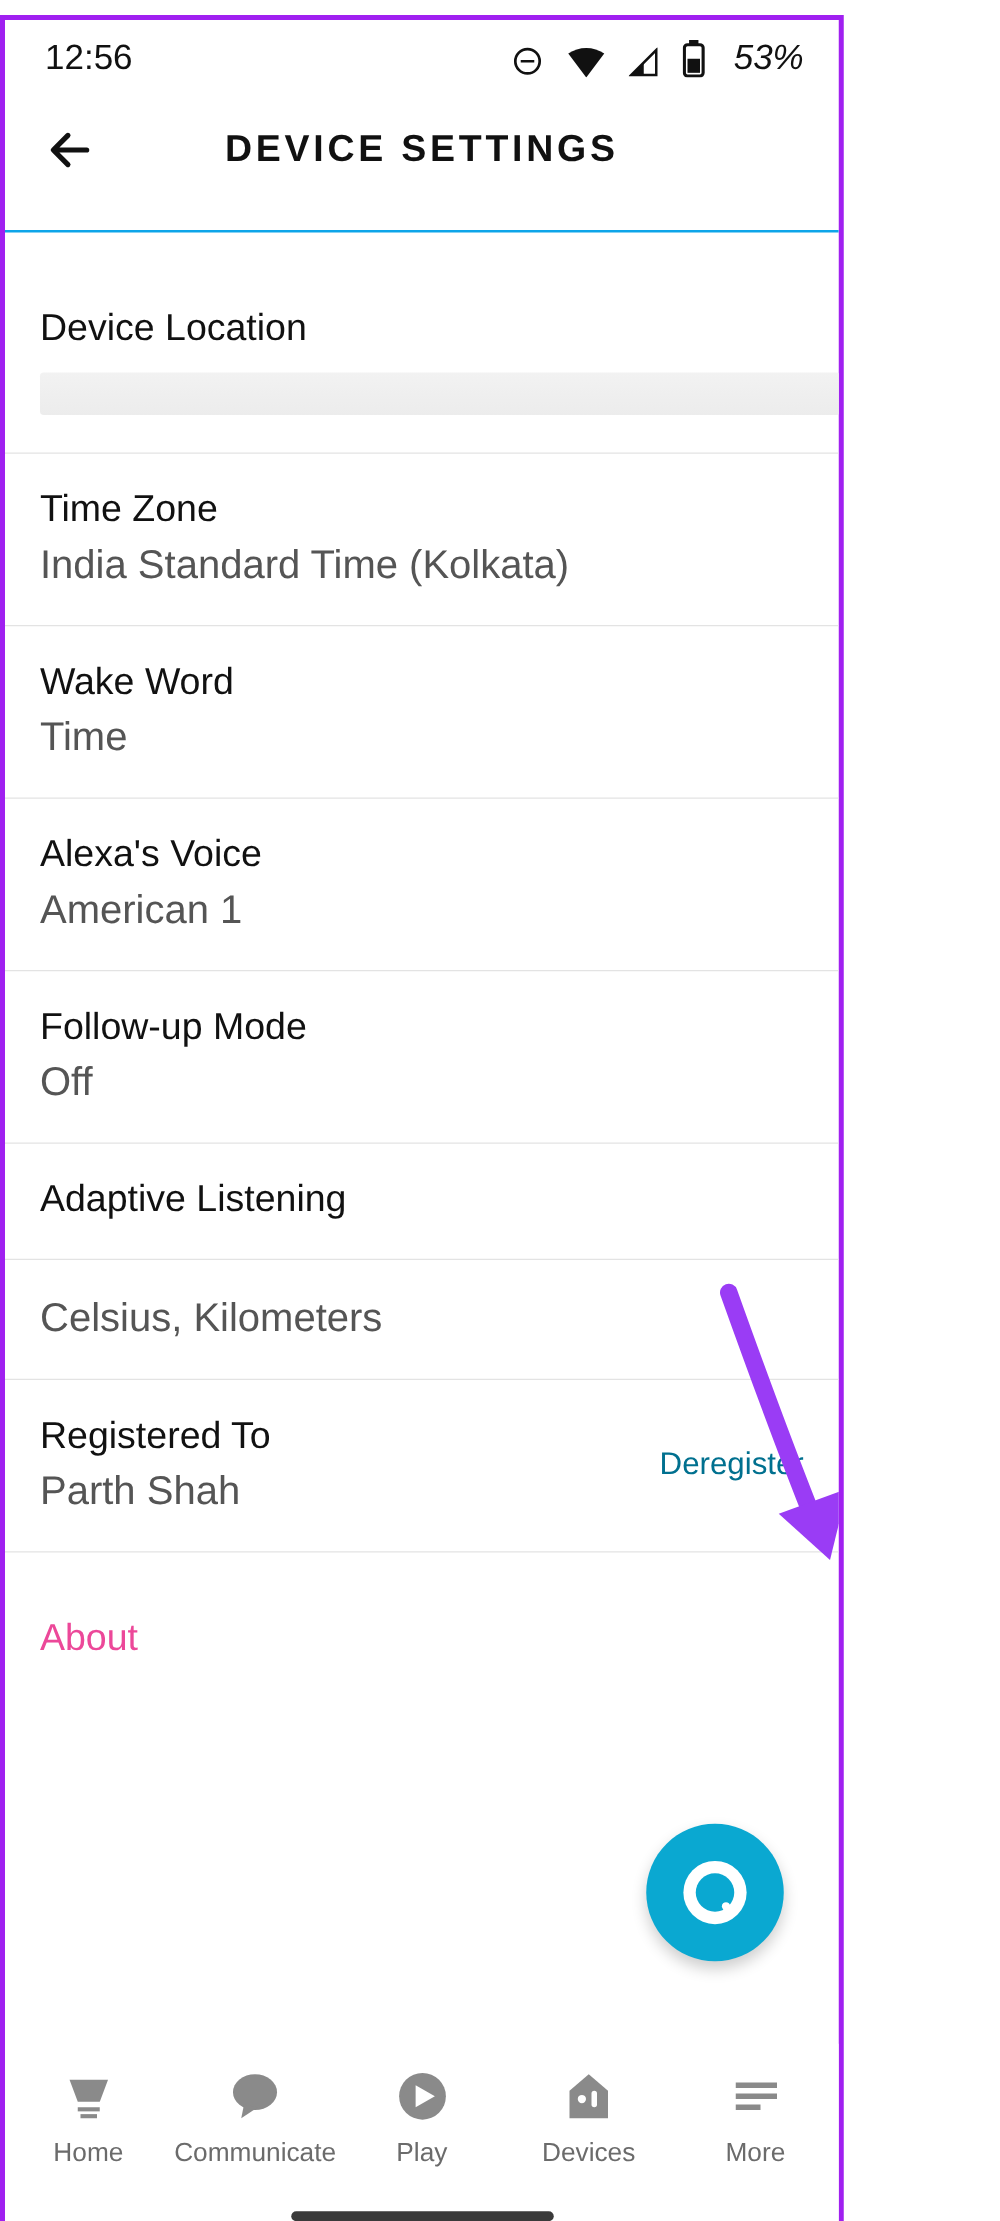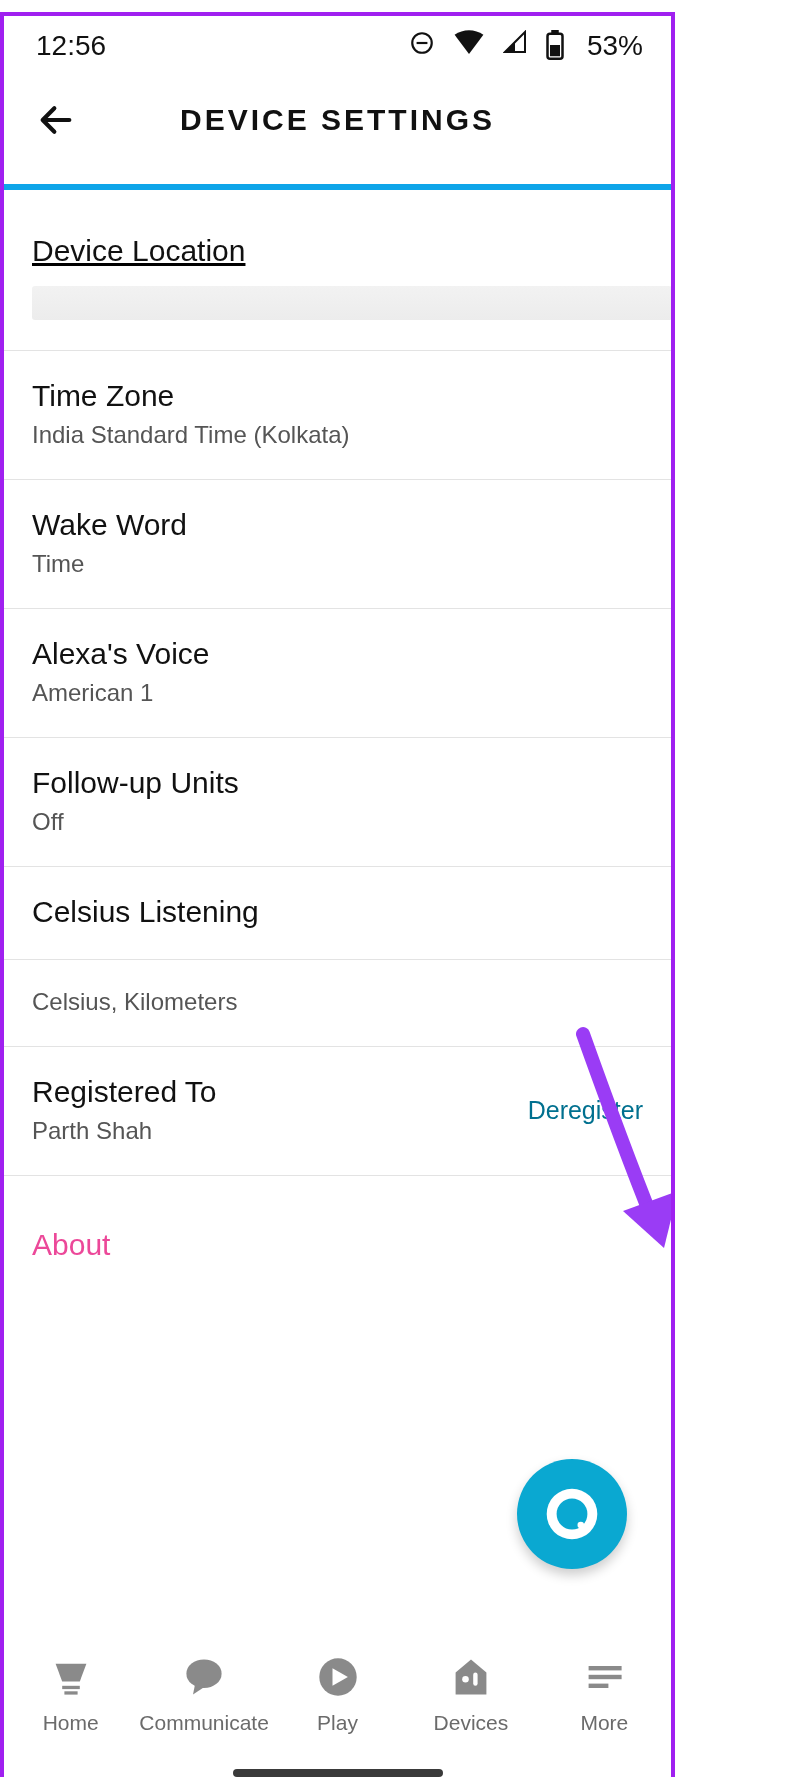--- a/index.html
+++ b/index.html
@@ -1,33 +1,33 @@
 <!DOCTYPE html>
 <html><head>
 <meta charset="utf-8">
 <style>
   * { box-sizing: border-box; margin: 0; padding: 0; }
   html, body { width: 800px; height: 1777px; font-family: -apple-system, "Helvetica Neue", Arial, sans-serif; background:#fff; }
   .frame { width:675px; height:1777px; border:4px solid #a020f0; background:#fff; position:relative; overflow:hidden;margin-top:12px; }
   
   .statusbar { display:flex; justify-content:space-between; align-items:center; padding:14px 28px 4px 32px; font-size:28px; color:#111; }
-  .status-right { display:flex; align-items:flex-start; gap:19px; }
+  .status-right { display:flex; align-items:flex-end; gap:19px;font-style:italic; }
   .status-right svg { display:block; }
   .batt-pct { font-size:28px; margin-left:4px; }
   
   .header { display:flex; align-items:center; padding:30px 28px 40px 28px; }
   .back { width:48px; height:48px; display:flex; align-items:center; justify-content:center; }
   .title { flex:1; text-align:center; font-size:30px; font-weight:700; letter-spacing:3px; color:#111; margin-left:-48px; }
   
   .list { }
   .row { border-top:1px solid #e3e3e3; padding:28px 28px 30px 28px; display:flex; align-items:center; justify-content:space-between; }
-  .row.first { border-top:6px solid #0ea5e9; padding-top:44px;text-decoration:underline; }
+  .row.first { border-top:2px solid #0ea5e9; padding-top:60px; }
   .row .left { display:flex; flex-direction:column; gap:8px; }
   .row .label { font-size:30px; color:#111; font-weight:400; }
-  .row .value { font-size:24px; color:#555; font-weight:400; }
+  .row .value { font-size:32px; color:#555; font-weight:400; }
   .redacted { margin-top:10px; width:640px; height:34px; background:linear-gradient(#f2f2f2,#ececec); border-radius:3px; }
   .deregister { font-size:25px; color:#00708f; font-weight:400; }
   .about-row { padding:52px 28px 40px 28px; font-size:30px; color:#ec4899; border-top:1px solid #e3e3e3; }
   
   .fab { position:absolute; right:44px; bottom:216px; width:110px; height:110px; border-radius:55px; background:#0aa8d1; box-shadow:0 6px 12px rgba(0,0,0,0.2); display:flex; align-items:center; justify-content:center; }
   
   .nav { position:absolute; bottom:0; left:0; right:0; height:150px; display:flex; justify-content:space-around; align-items:flex-start; padding-top:18px; background:#fff; }
   .nav-item { display:flex; flex-direction:column; align-items:center; gap:10px; width:150px; }
   .nav-label { font-size:21px; color:#6b6b6b; }
   .nav-icon { width:48px; height:48px; display:flex; align-items:center; justify-content:center; }
@@ -97,28 +97,28 @@
 
     <div class="row">
       <div class="left">
         <span class="label">Alexa's Voice</span>
         <span class="value">American 1</span>
       </div>
     </div>
 
     <div class="row">
       <div class="left">
-        <span class="label">Follow-up Units</span>
+        <span class="label">Follow-up Mode</span>
         <span class="value">Off</span>
       </div>
     </div>
 
     <div class="row">
       <div class="left">
-        <span class="label">Celsius Listening</span>
+        <span class="label">Adaptive Listening</span>
       </div>
     </div>
 
 
     <div class="row">
       <div class="left">
         <span class="value">Celsius, Kilometers</span>
       </div>
     </div>
 

